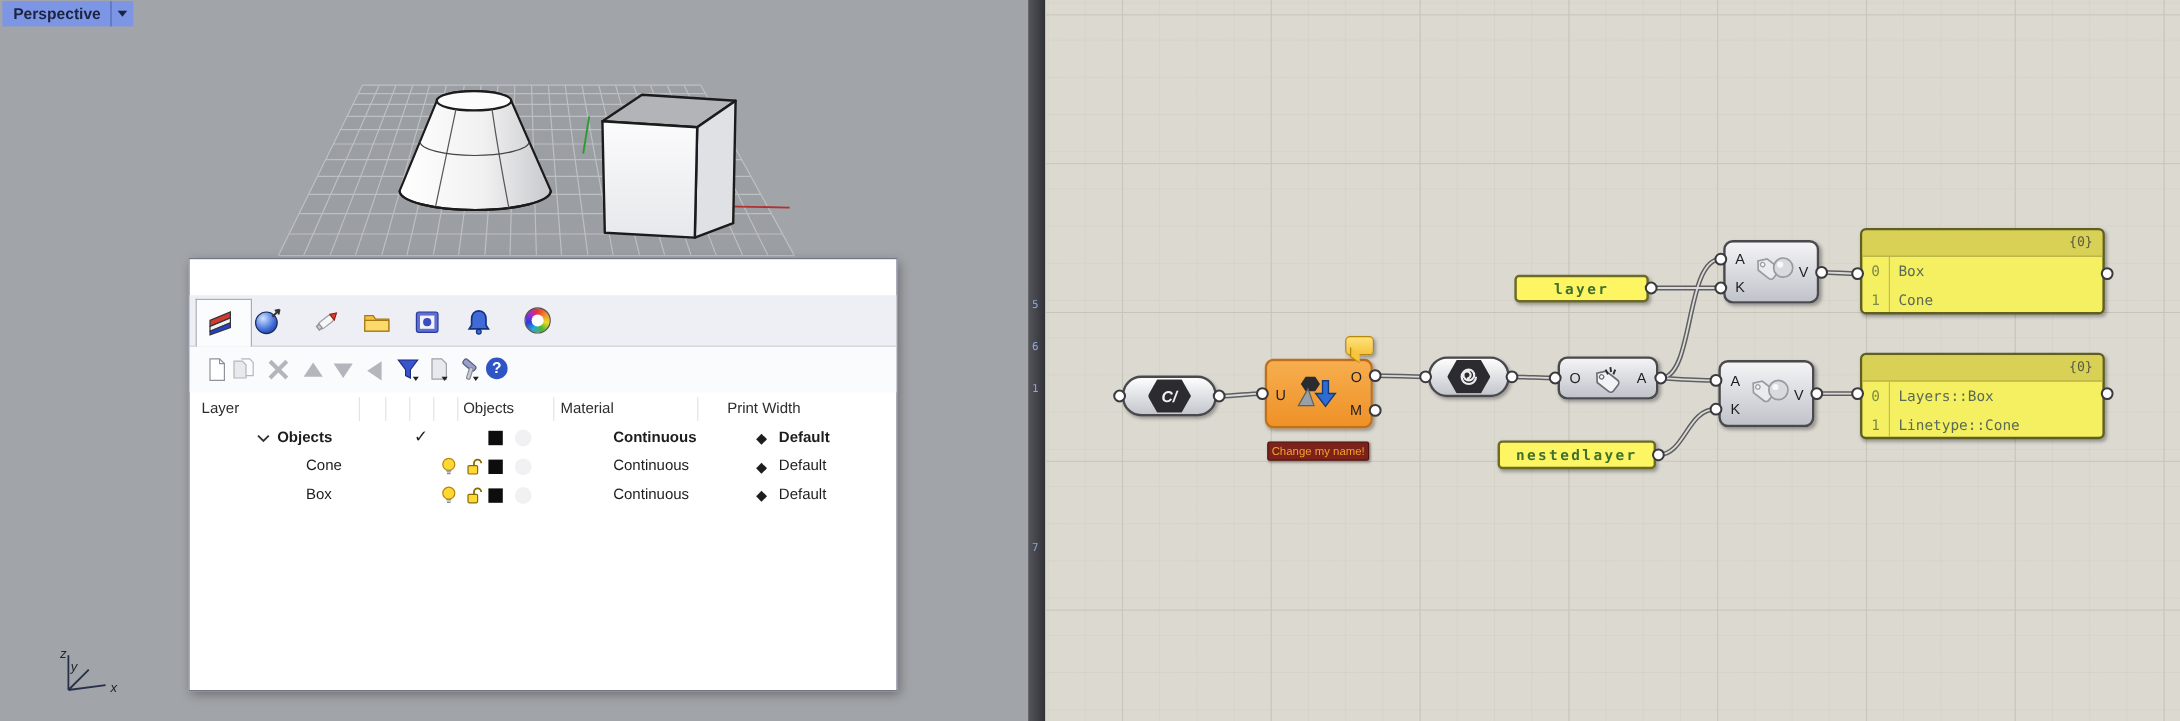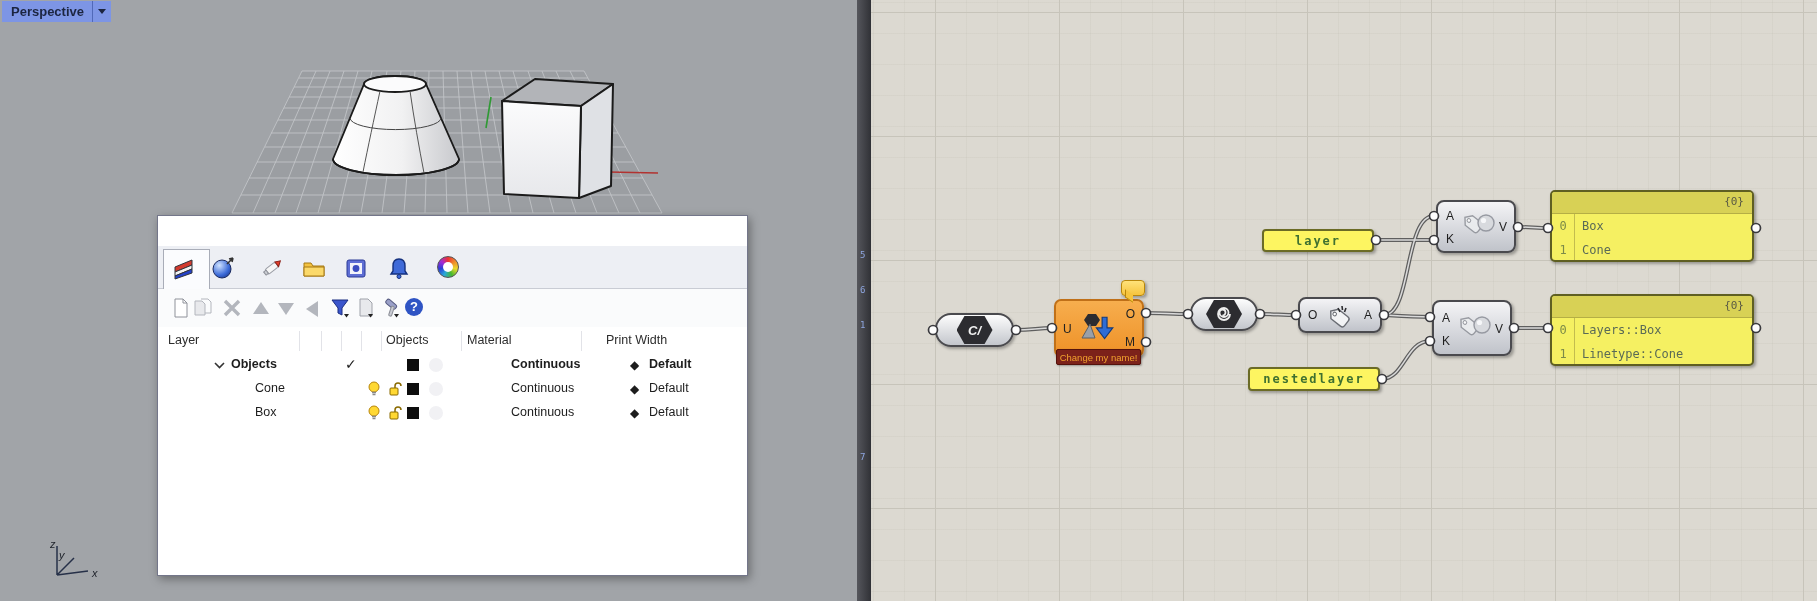--- a/index.html
+++ b/index.html
@@ -319,21 +319,21 @@
   <div class="ghc" id="gh-rename" style="left:1054px;top:299px;width:90px;height:58px">
     <span class="portlbl" style="left:7px;top:21px">U</span>
     <span class="portlbl" style="right:7px;top:6px">O</span>
     <span class="portlbl" style="right:7px;top:34px">M</span>
     <svg style="position:absolute;left:24px;top:11px" width="40" height="36">
       <polygon points="8,2 16,2 20,8 16,14 8,14 4,8" fill="#2c2c30"></polygon>
       <polygon points="2,26 10,12 15,26" fill="#9aa0a8" stroke="#5a5f66"></polygon>
       <path d="M22,4 v13 h7 l-10,13 -10,-13 h7 v-13 z" fill="#2e6cd4" stroke="#143a78" stroke-width="1.4" transform="translate(9,2) scale(0.82)"></path>
     </svg>
   </div>
-  <div class="ghc" id="gh-rename-tag" style="left:1056px;top:349px;width:85px;height:16px">
+  <div class="ghc" id="gh-rename-tag" style="left:1056px;top:368px;width:85px;height:16px">
     <span>Change my name!</span>
   </div>
   <div class="ghc" id="gh-balloon" style="left:1121px;top:280px;width:24px;height:16px"></div>
 
   <div class="ghc capsule" style="left:1190px;top:297px;width:68px;height:34px">
     <div class="hex">
       <svg width="22" height="22">
           <path d="M11,11 m6,0 a6,6 0 1 1 -6,-6 a4.5,4.5 0 1 1 -4.5,4.5 a3,3 0 1 1 3,3" fill="none" stroke="#ededed" stroke-width="1.8"></path>
         </svg>
     </div>

